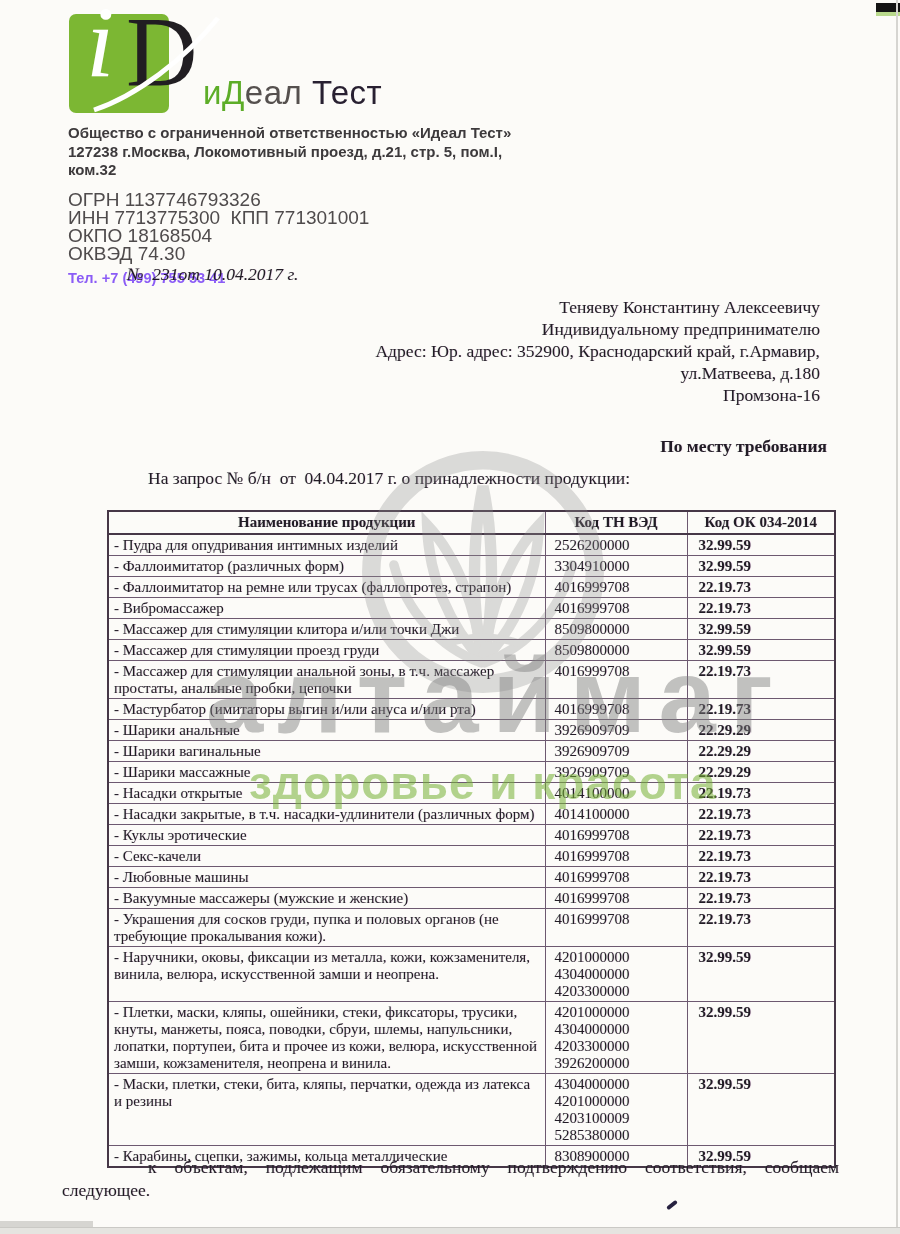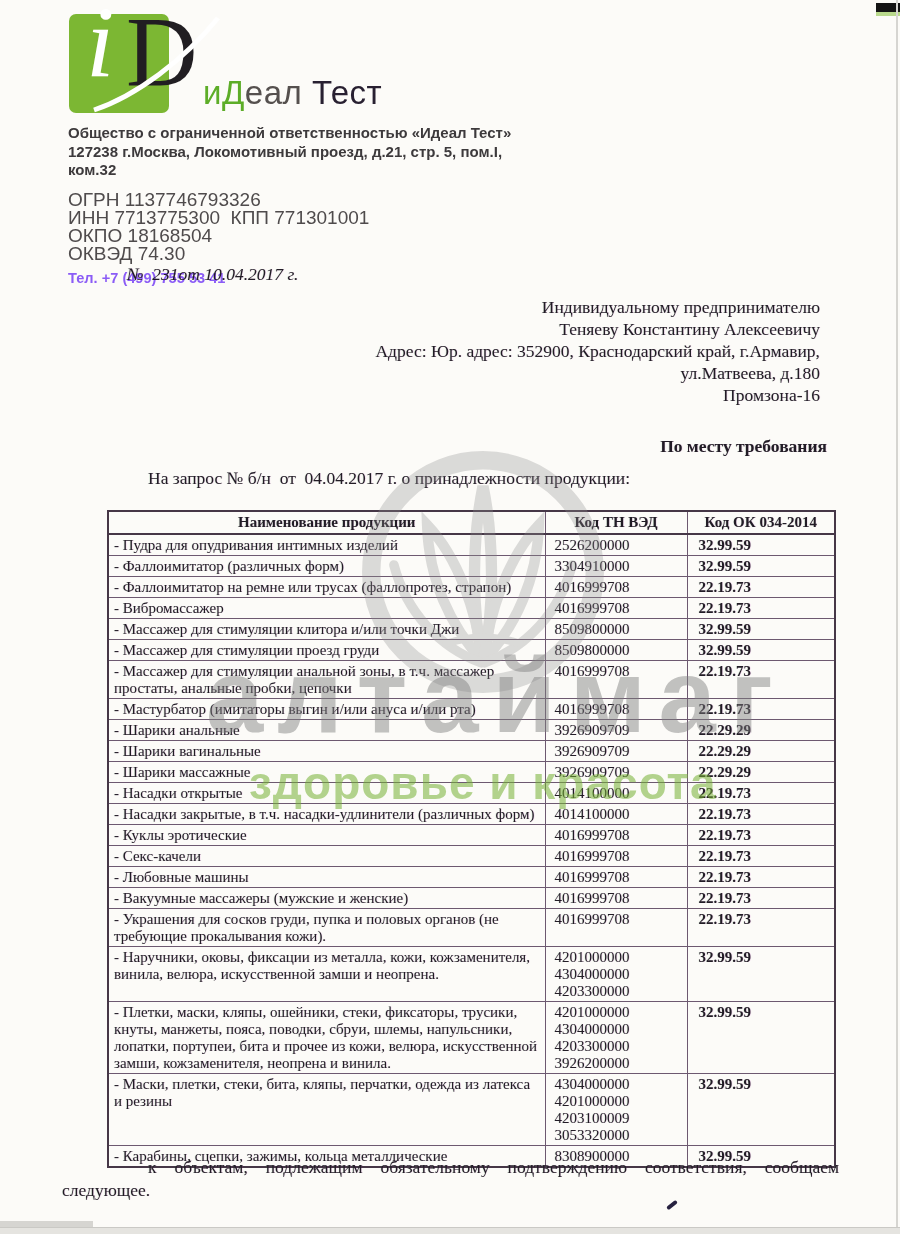--- a/index.html
+++ b/index.html
@@ -105,22 +105,22 @@
           <div class="reg-line" data-name="company-registry-line">ИНН 7713775300  КПП 771301001</div>
           <div class="reg-line" data-name="company-registry-line">ОКПО 18168504</div>
           <div class="reg-line" data-name="company-registry-line">ОКВЭД 74.30</div>
         </div>
       <div class="phone-line" data-name="company-phone-line">Тел. +7 (499) 755 53 41</div>
     </div>
   </div>
 
   <div class="num-line doc-text" data-name="letter-number-line">№  231от 10.04.2017 г.</div>
   <div class="recipient doc-text" data-name="recipient-block">
+      <div class="recipient-line" data-name="recipient-line">Теняеву Константину Алексеевичу</div>
       <div class="recipient-line" data-name="recipient-line">Индивидуальному предпринимателю</div>
-      <div class="recipient-line" data-name="recipient-line">Теняеву Константину Алексеевичу</div>
       <div class="recipient-line" data-name="recipient-line">Адрес: Юр. адрес: 352900, Краснодарский край, г.Армавир,</div>
       <div class="recipient-line" data-name="recipient-line">ул.Матвеева, д.180</div>
       <div class="recipient-line" data-name="recipient-line">Промзона-16</div>
     </div>
   <div class="salutation doc-text" data-name="salutation-line">По месту требования</div>
   <div class="request-line doc-text" data-name="request-line">На запрос № б/н  от  04.04.2017 г. о принадлежности продукции:</div>
 
   <table class="product-table doc-text" data-name="product-table">
     <colgroup>
         <col class="c1">
@@ -279,21 +279,21 @@
             <div class="code-line" data-name="tn-code-value">3926200000</div>
           </td>
           <td class="ok-cell" data-name="ok-code-cell">32.99.59</td>
         </tr>
         <tr data-name="table-row">
           <td class="name-cell" data-name="product-name-cell">- Маски, плетки, стеки, бита, кляпы, перчатки, одежда из латекса и резины</td>
           <td class="code-cell" data-name="tn-code-cell">
             <div class="code-line" data-name="tn-code-value">4304000000</div>
             <div class="code-line" data-name="tn-code-value">4201000000</div>
             <div class="code-line" data-name="tn-code-value">4203100009</div>
-            <div class="code-line" data-name="tn-code-value">3053320000</div>
+            <div class="code-line" data-name="tn-code-value">5285380000</div>
           </td>
           <td class="ok-cell" data-name="ok-code-cell">32.99.59</td>
         </tr>
         <tr data-name="table-row">
           <td class="name-cell" data-name="product-name-cell">- Карабины, сцепки, зажимы, кольца металлические</td>
           <td class="code-cell" data-name="tn-code-cell">
             <div class="code-line" data-name="tn-code-value">8308900000</div>
           </td>
           <td class="ok-cell" data-name="ok-code-cell">32.99.59</td>
         </tr>

